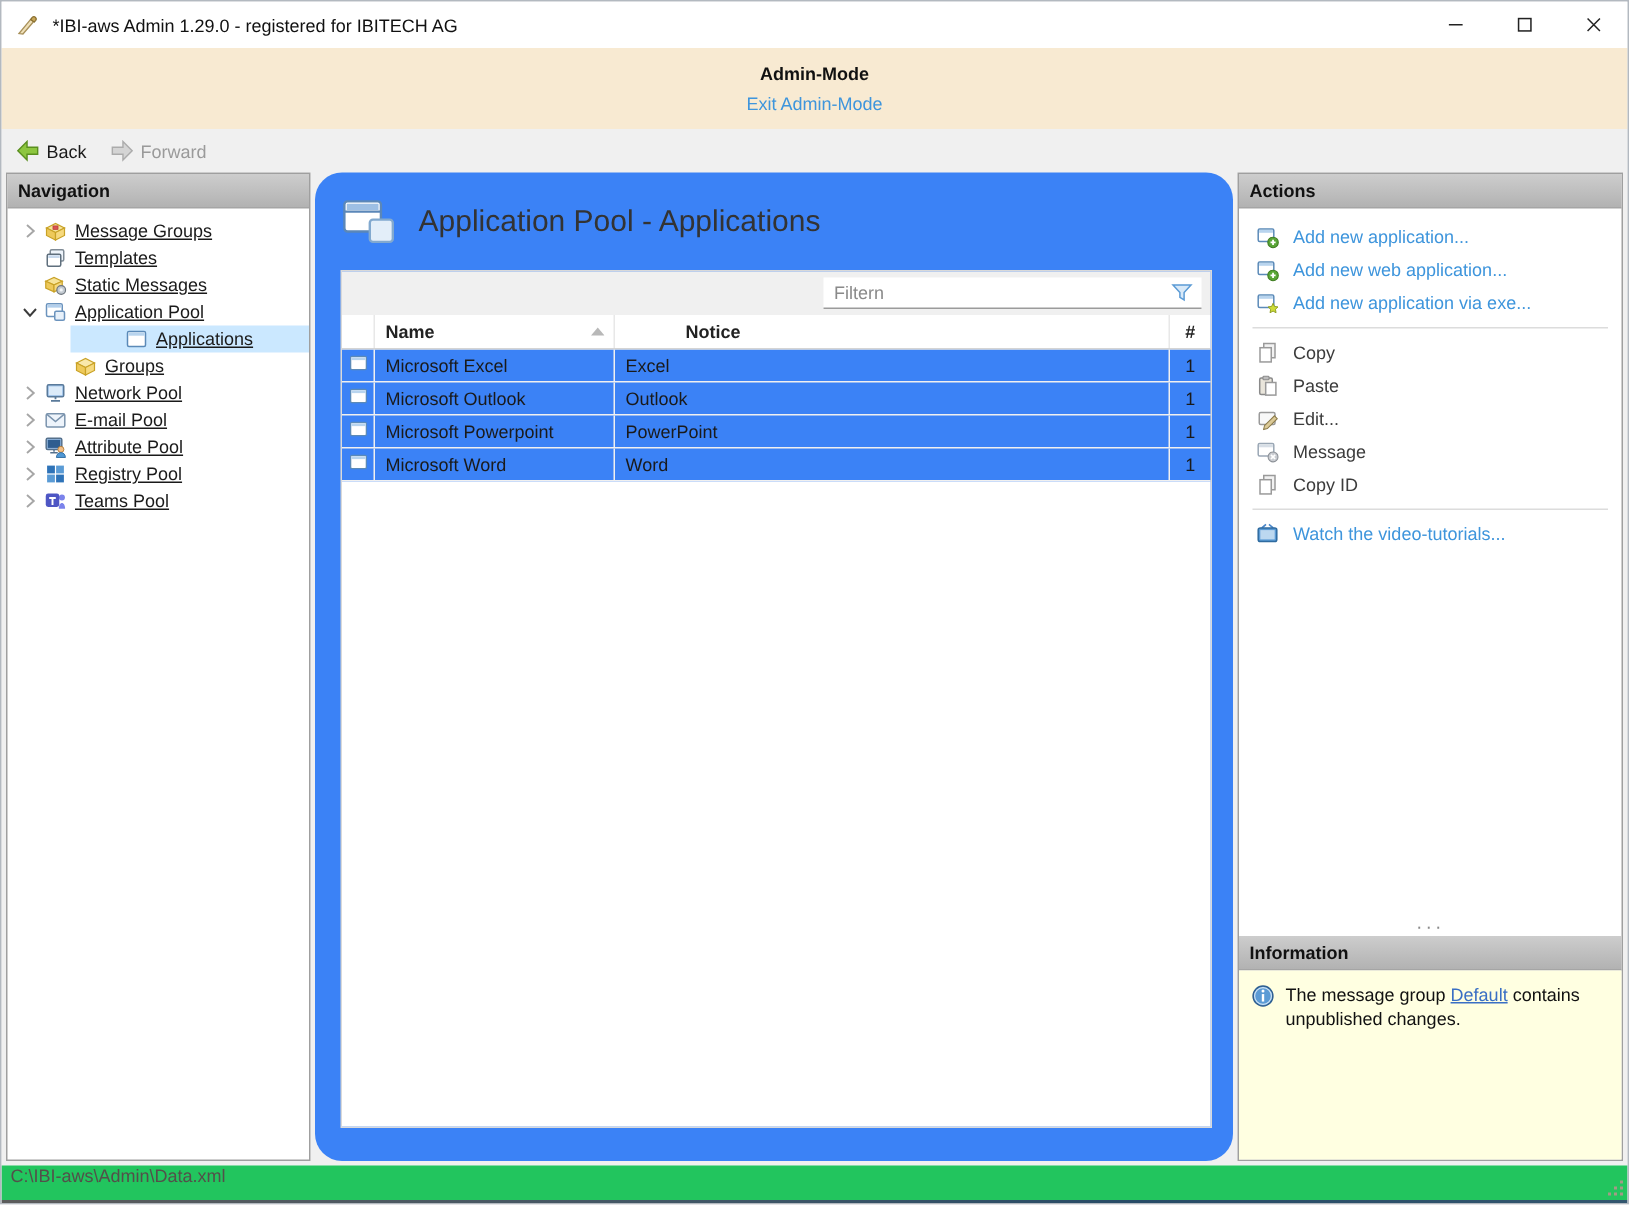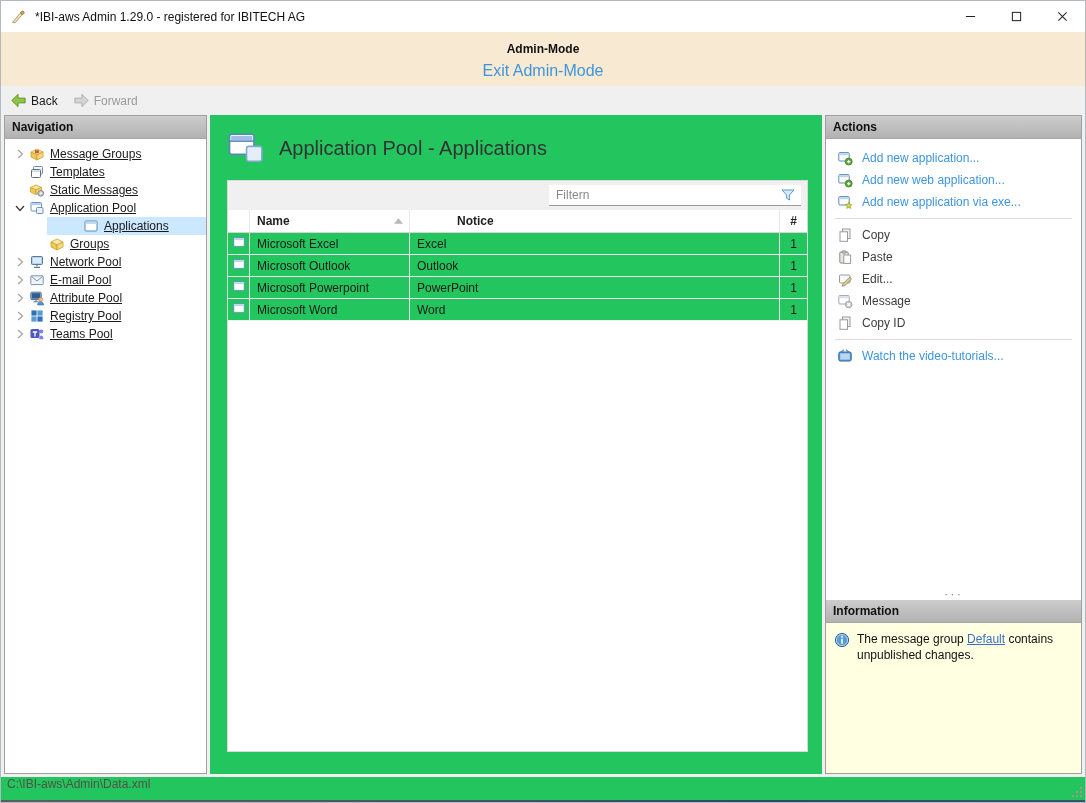--- a/index.html
+++ b/index.html
@@ -12,21 +12,21 @@
   .app-logo { width:17px; height:17px; margin:0 8px 0 9px; display:inline-flex; }
   .app-logo svg { width:100%; height:100%; }
   .win-title { font-size:12px; color:#111; }
   .win-controls { margin-left:auto; display:flex; height:100%; }
   .win-btn { width:46px; height:100%; display:flex; align-items:center; justify-content:center; cursor:default; }
   .win-btn svg { width:11px; height:11px; }
 
   
   .admin-banner { height:54px; background:#f8ead2; text-align:center; flex-shrink:0; padding-top:10px; }
   .admin-title { font-weight:bold; font-size:12px; color:#111; }
-  .admin-exit { display:inline-block; margin-top:6px; color:#3e95dc; font-size:16px; text-decoration:none; cursor:pointer; }
+  .admin-exit { display:inline-block; margin-top:6px; color:#3e95dc; font-size:12px; text-decoration:none; cursor:pointer; }
 
   
   .menubar { height:23px; background:#f0f0f0; display:flex; align-items:center; flex-shrink:0; }
   .menu-item { padding:3px 9px; cursor:default; }
   .menu-item:first-child { margin-left:7px; }
 
   
   .toolbar { height:29px; background:#f0f0f0; display:flex; align-items:center; flex-shrink:0; }
   .tool-btn { display:flex; align-items:center; gap:4px; padding:3px 6px; margin-left:3px; cursor:default; }
   .tool-btn svg { width:17px; height:17px; }
@@ -44,21 +44,21 @@
   .tree-row .chev { width:14px; height:14px; margin-left:8px; flex-shrink:0; display:inline-flex; }
   .tree-row .chev svg { width:14px; height:14px; }
   .tree-row.level1 .chev { margin-left:28px; }
   .tree-inner { display:flex; align-items:center; flex:1; height:18px; padding-left:2px; }
   .tree-inner.selected { background:#cbe8ff;padding-left:36px; }
   .tree-inner .icon { width:16px; height:16px; margin-right:5px; flex-shrink:0; display:inline-flex; }
   .tree-inner .icon svg { width:16px; height:16px; }
   .tree-label { white-space:nowrap; }
 
   
-  .main-panel { flex:1; background:#22c55e; display:flex; flex-direction:column; padding:13px 14px 20px 10px; min-width:0; }
+  .main-panel { flex:1; background:#3b82f6; display:flex; flex-direction:column; padding:13px 14px 20px 10px; min-width:0;border-radius:18px; }
   .main-title-row { display:flex; align-items:center; gap:15px; padding-left:8px; height:40px; flex-shrink:0; }
   .main-title-icon { width:36px; height:32px; display:inline-flex; }
   .main-title-icon svg { width:100%; height:100%; }
   .main-title { font-size:20px; color:#333; }
   .table-block { flex:1; margin:12px 0 2px 7px; border:1px solid #d9d9d9; display:flex; flex-direction:column; min-height:0; }
   .filter-row { height:29px; background:#f0f0f0; position:relative; flex-shrink:0; }
   .filter-box { position:absolute; right:6px; top:4px; width:252px; height:21px; background:#fff;
                 border-bottom:1px solid #9b9b9b; display:flex; align-items:center; }
   .filter-box input { flex:1; border:none; outline:none; font-size:12px; font-family:"Liberation Sans",sans-serif;
                       padding-left:7px; color:#222; background:transparent; }
@@ -84,21 +84,21 @@
   .right-col { width:257px; background:#fff; border:1px solid #9f9f9f; display:flex; flex-direction:column; flex-shrink:0; }
   .actions-list { flex:1; padding:8px 0 0 0; overflow:hidden; }
   .action-item { display:flex; align-items:center; gap:9px; height:22px; padding-left:11px; cursor:pointer; }
   .action-item .icon { width:16px; height:16px; display:inline-flex; flex-shrink:0; }
   .action-item .icon svg { width:16px; height:16px; }
   .action-item.link .action-label { color:#3e95dc; }
   .action-item.normal .action-label { color:#3c3c3c;text-align:right; }
   .action-sep { border-top:1px solid #dcdcdc; margin:5px 9px; }
   .splitter { height:12px; display:flex; align-items:center; justify-content:center; color:#8a8a8a;
               font-size:13px; letter-spacing:2px; line-height:6px; flex-shrink:0; cursor:ns-resize; }
-  .info-content { height:150px; background:#ffffe1; padding:9px 8px 0 8px; display:flex; gap:7px; align-items:flex-start; }
+  .info-content { height:126px; background:#ffffe1; padding:9px 8px 0 8px; display:flex; gap:7px; align-items:flex-start; }
   .info-content .icon { width:16px; height:16px; display:inline-flex; flex-shrink:0; margin-top:0; }
   .info-content .icon svg { width:16px; height:16px; }
   .info-text { line-height:1.32; color:#111; }
   .info-link { color:#3a6fc4; text-decoration:underline; cursor:pointer; }
 
   
   .statusbar { height:23px; background:#22c55e; display:flex; padding-left:6px;
                position:relative; flex-shrink:0; color:#53504a; }
   .grip { position:absolute; right:1px; bottom:1px; width:14px; height:14px; cursor:nwse-resize; }
   .bottom-strip { height:2px; background:linear-gradient(90deg,#5c5c5c,#3f5666 45%,#274b66 70%,#33566e); flex-shrink:0; }

